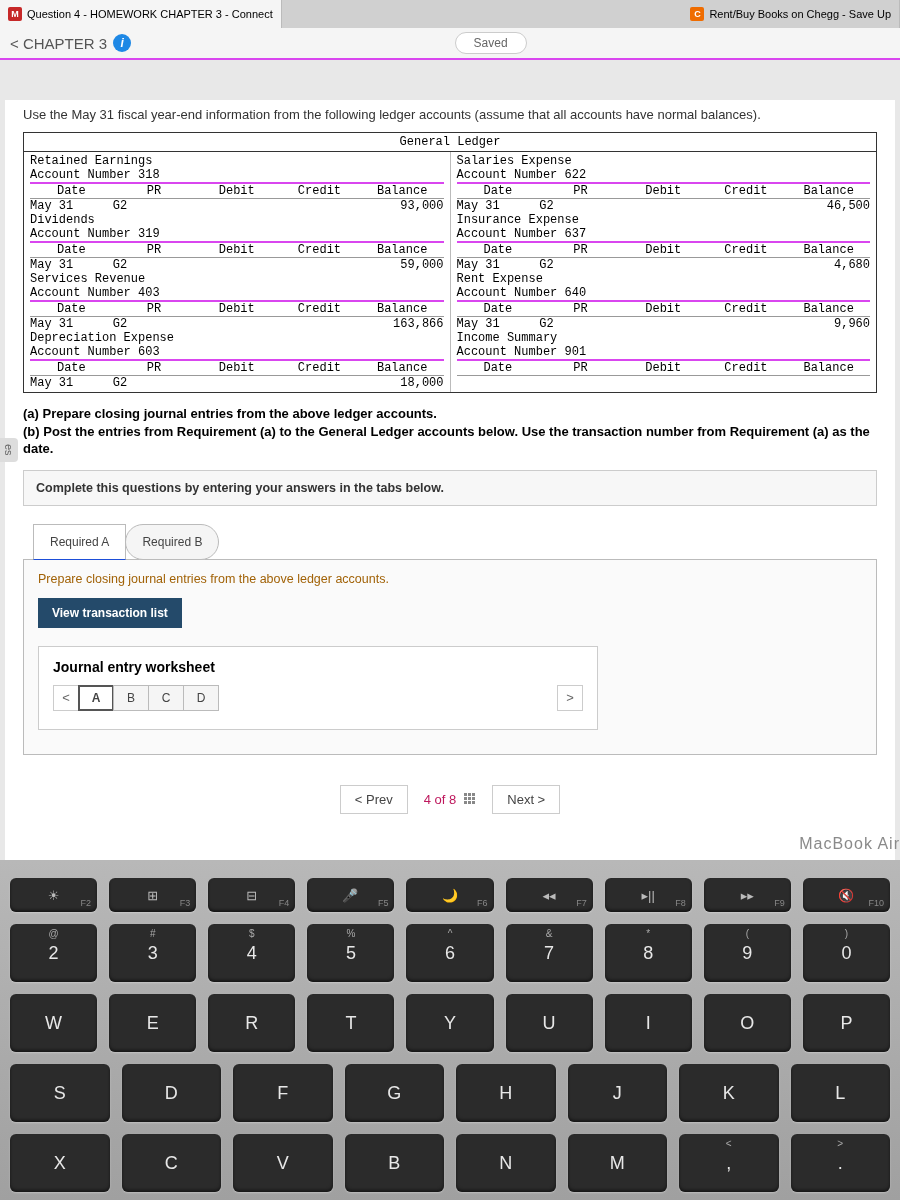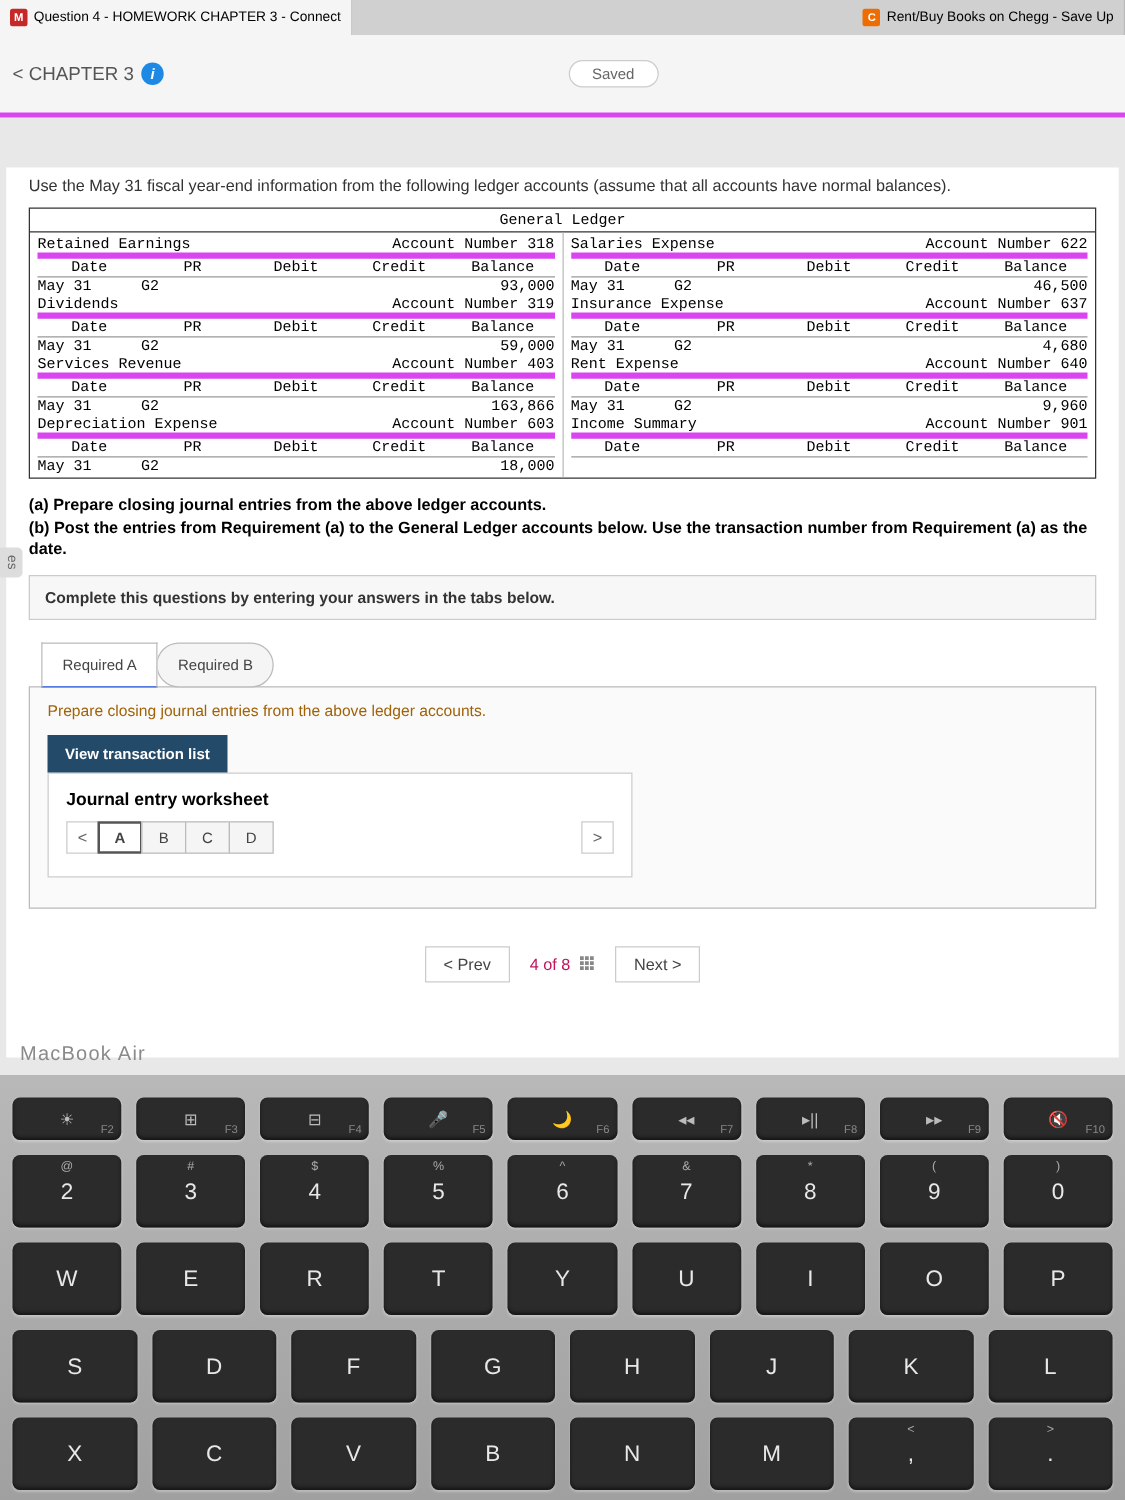--- a/index.html
+++ b/index.html
@@ -27,25 +27,25 @@
   .tab.active { background: #f5f5f5; }
   .tab-icon {
     width: 14px; height: 14px;
     display: inline-flex; align-items: center; justify-content: center;
     font-size: 9px; font-weight: bold; border-radius: 2px;
   }
   .tab-icon.m { background: #c62828; color: #fff; }
   .tab-icon.c { background: #ef6c00; color: #fff; }
   .header-bar {
     background: #f5f5f5;
-    padding: 20px 10px;
+    padding: 4px 10px;
     display: flex;
     align-items: center;
     justify-content: space-between;
-    border-bottom: 4px solid #d946ef;
+    border-bottom: 2px solid #d946ef;
     font-size: 15px;
     color: #555;
   }
   .info-icon {
     display: inline-flex;
     width: 18px; height: 18px;
     border-radius: 50%;
     background: #1e88e5;
     color: #fff;
     align-items: center; justify-content: center;
@@ -83,21 +83,22 @@
     display: flex;
   }
   .lcol {
     flex: 1;
     padding: 2px 6px;
   }
   .lcol + .lcol { border-left: 1px solid #bbb; }
   .acct-head {
     display: flex;
     justify-content: space-between;
-    border-bottom: 5px solid #d946ef;
+    border-bottom: 2px solid #d946ef;
+    flex-direction: column;
   }
   .acct-cols {
     display: flex;
     border-bottom: 1px solid #999;
   }
   .acct-cols span { flex: 1; text-align: center; }
   .acct-row { display: flex; }
   .acct-row span { flex: 1; text-align: left; white-space: nowrap; }
   .acct-row span.r { text-align: right; }
   .instructions {
@@ -142,25 +143,26 @@
   }
   .panel-text { font-size: 12.5px; color: #a16207; margin-bottom: 12px; }
   .view-btn {
     background: #244a6a;
     color: #fff;
     border: none;
     padding: 8px 14px;
     font-size: 12px;
     font-weight: bold;
     cursor: pointer;
+    margin-bottom: 18px;
   }
   .worksheet-box {
     background: #fff;
     border: 1px solid #ccc;
-    width: 468px;
+    width: 560px;
     padding: 12px 14px 18px 14px;
   }
   .ws-title { font-weight: bold; font-size: 14px; margin-bottom: 10px; }
   .ws-tabs {
     display: flex;
     align-items: center;
     gap: 0;
   }
   .ws-nav {
     width: 26px; height: 26px;
@@ -220,21 +222,21 @@
     padding: 6px 3px;
     font-size: 11px;
     color: #666;
     border-radius: 0 4px 4px 0;
   }
   
   .macbook-label {
     position: absolute;
     left: 16px; right: 0;
     top: 835px;
-    text-align: left;
+    text-align: right;
     color: #8a8a8a;
     font-size: 16px;
     letter-spacing: 1px;
     font-weight: 300;
   }
   .keyboard {
     position: absolute;
     left: 0; right: 0;
     top: 860px;
     bottom: 0;

